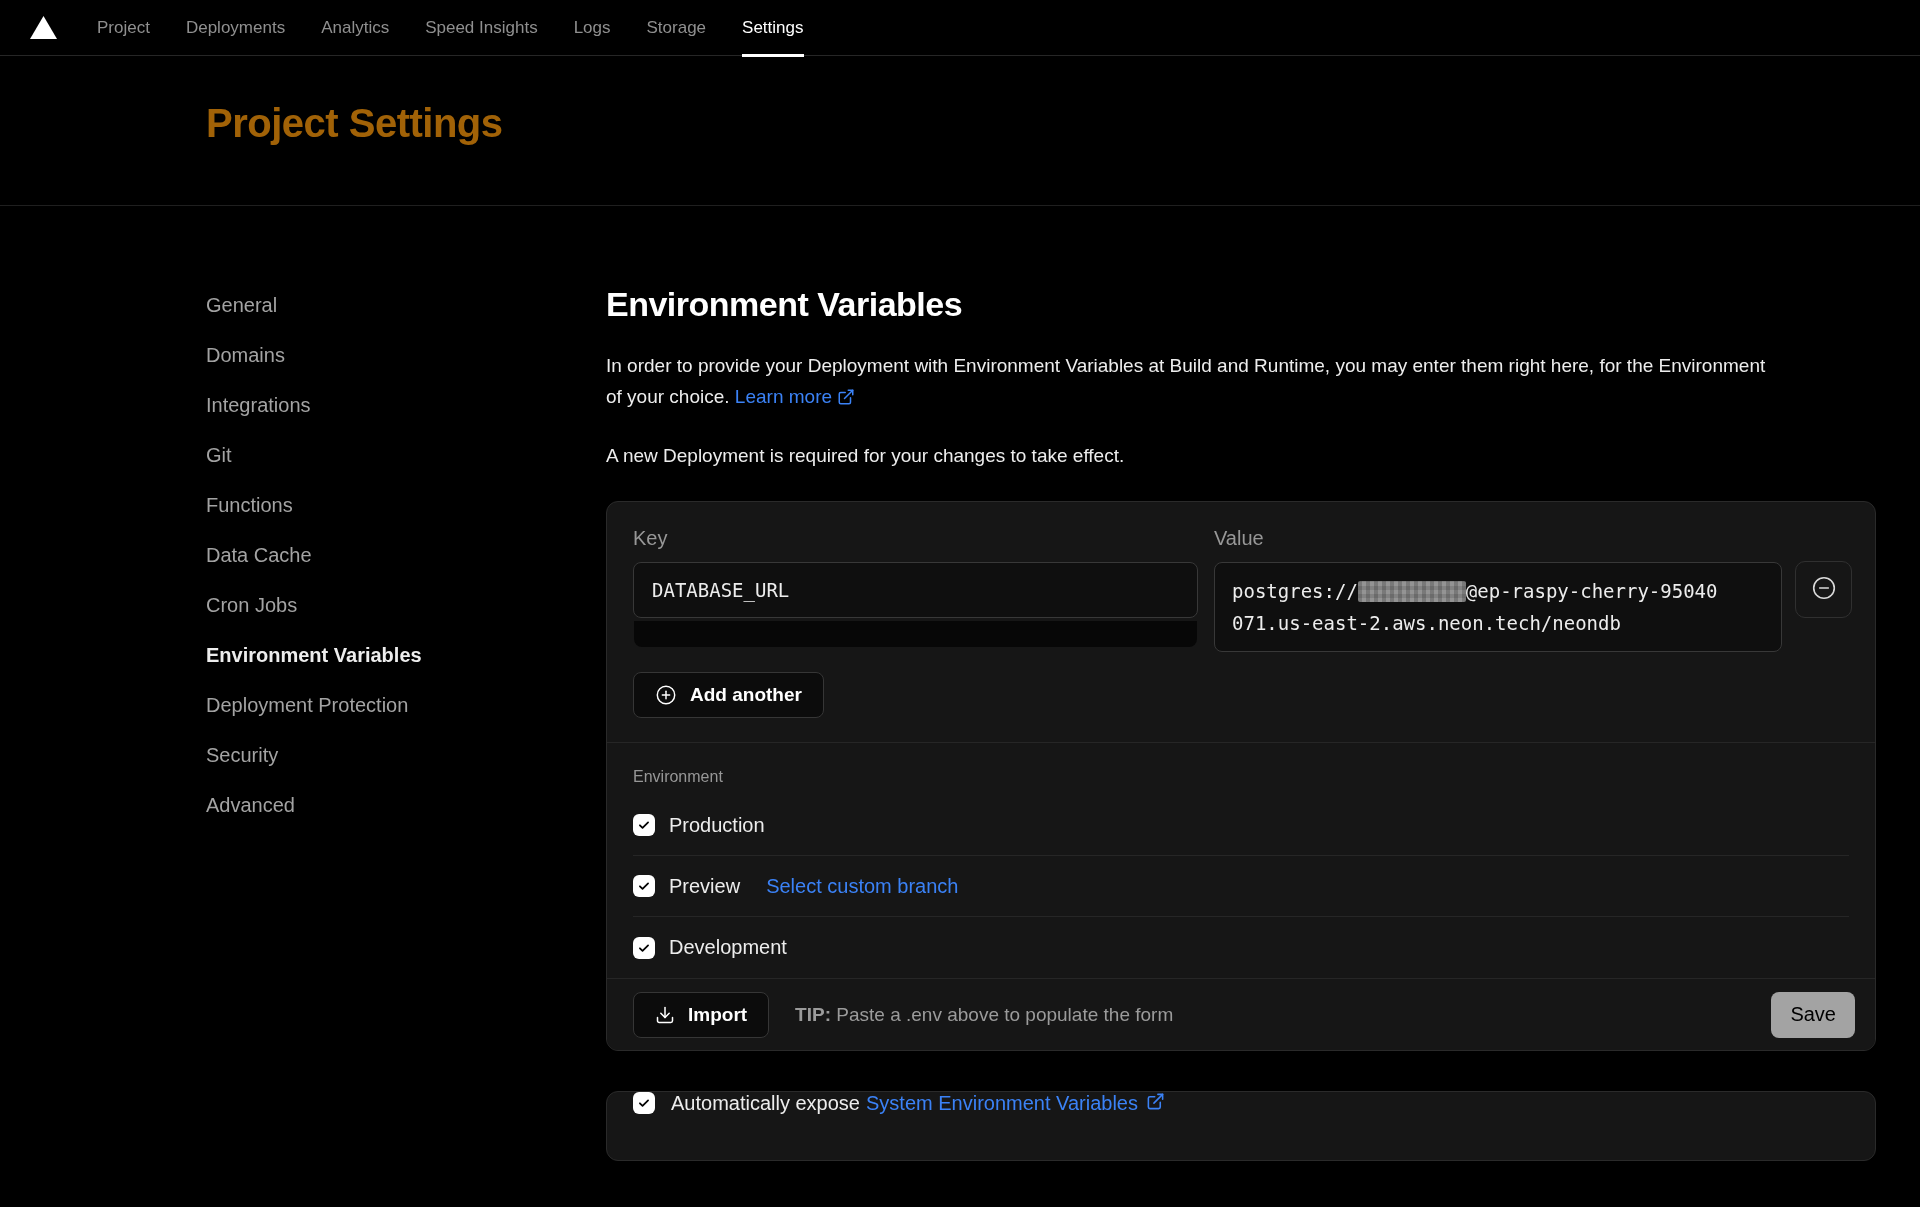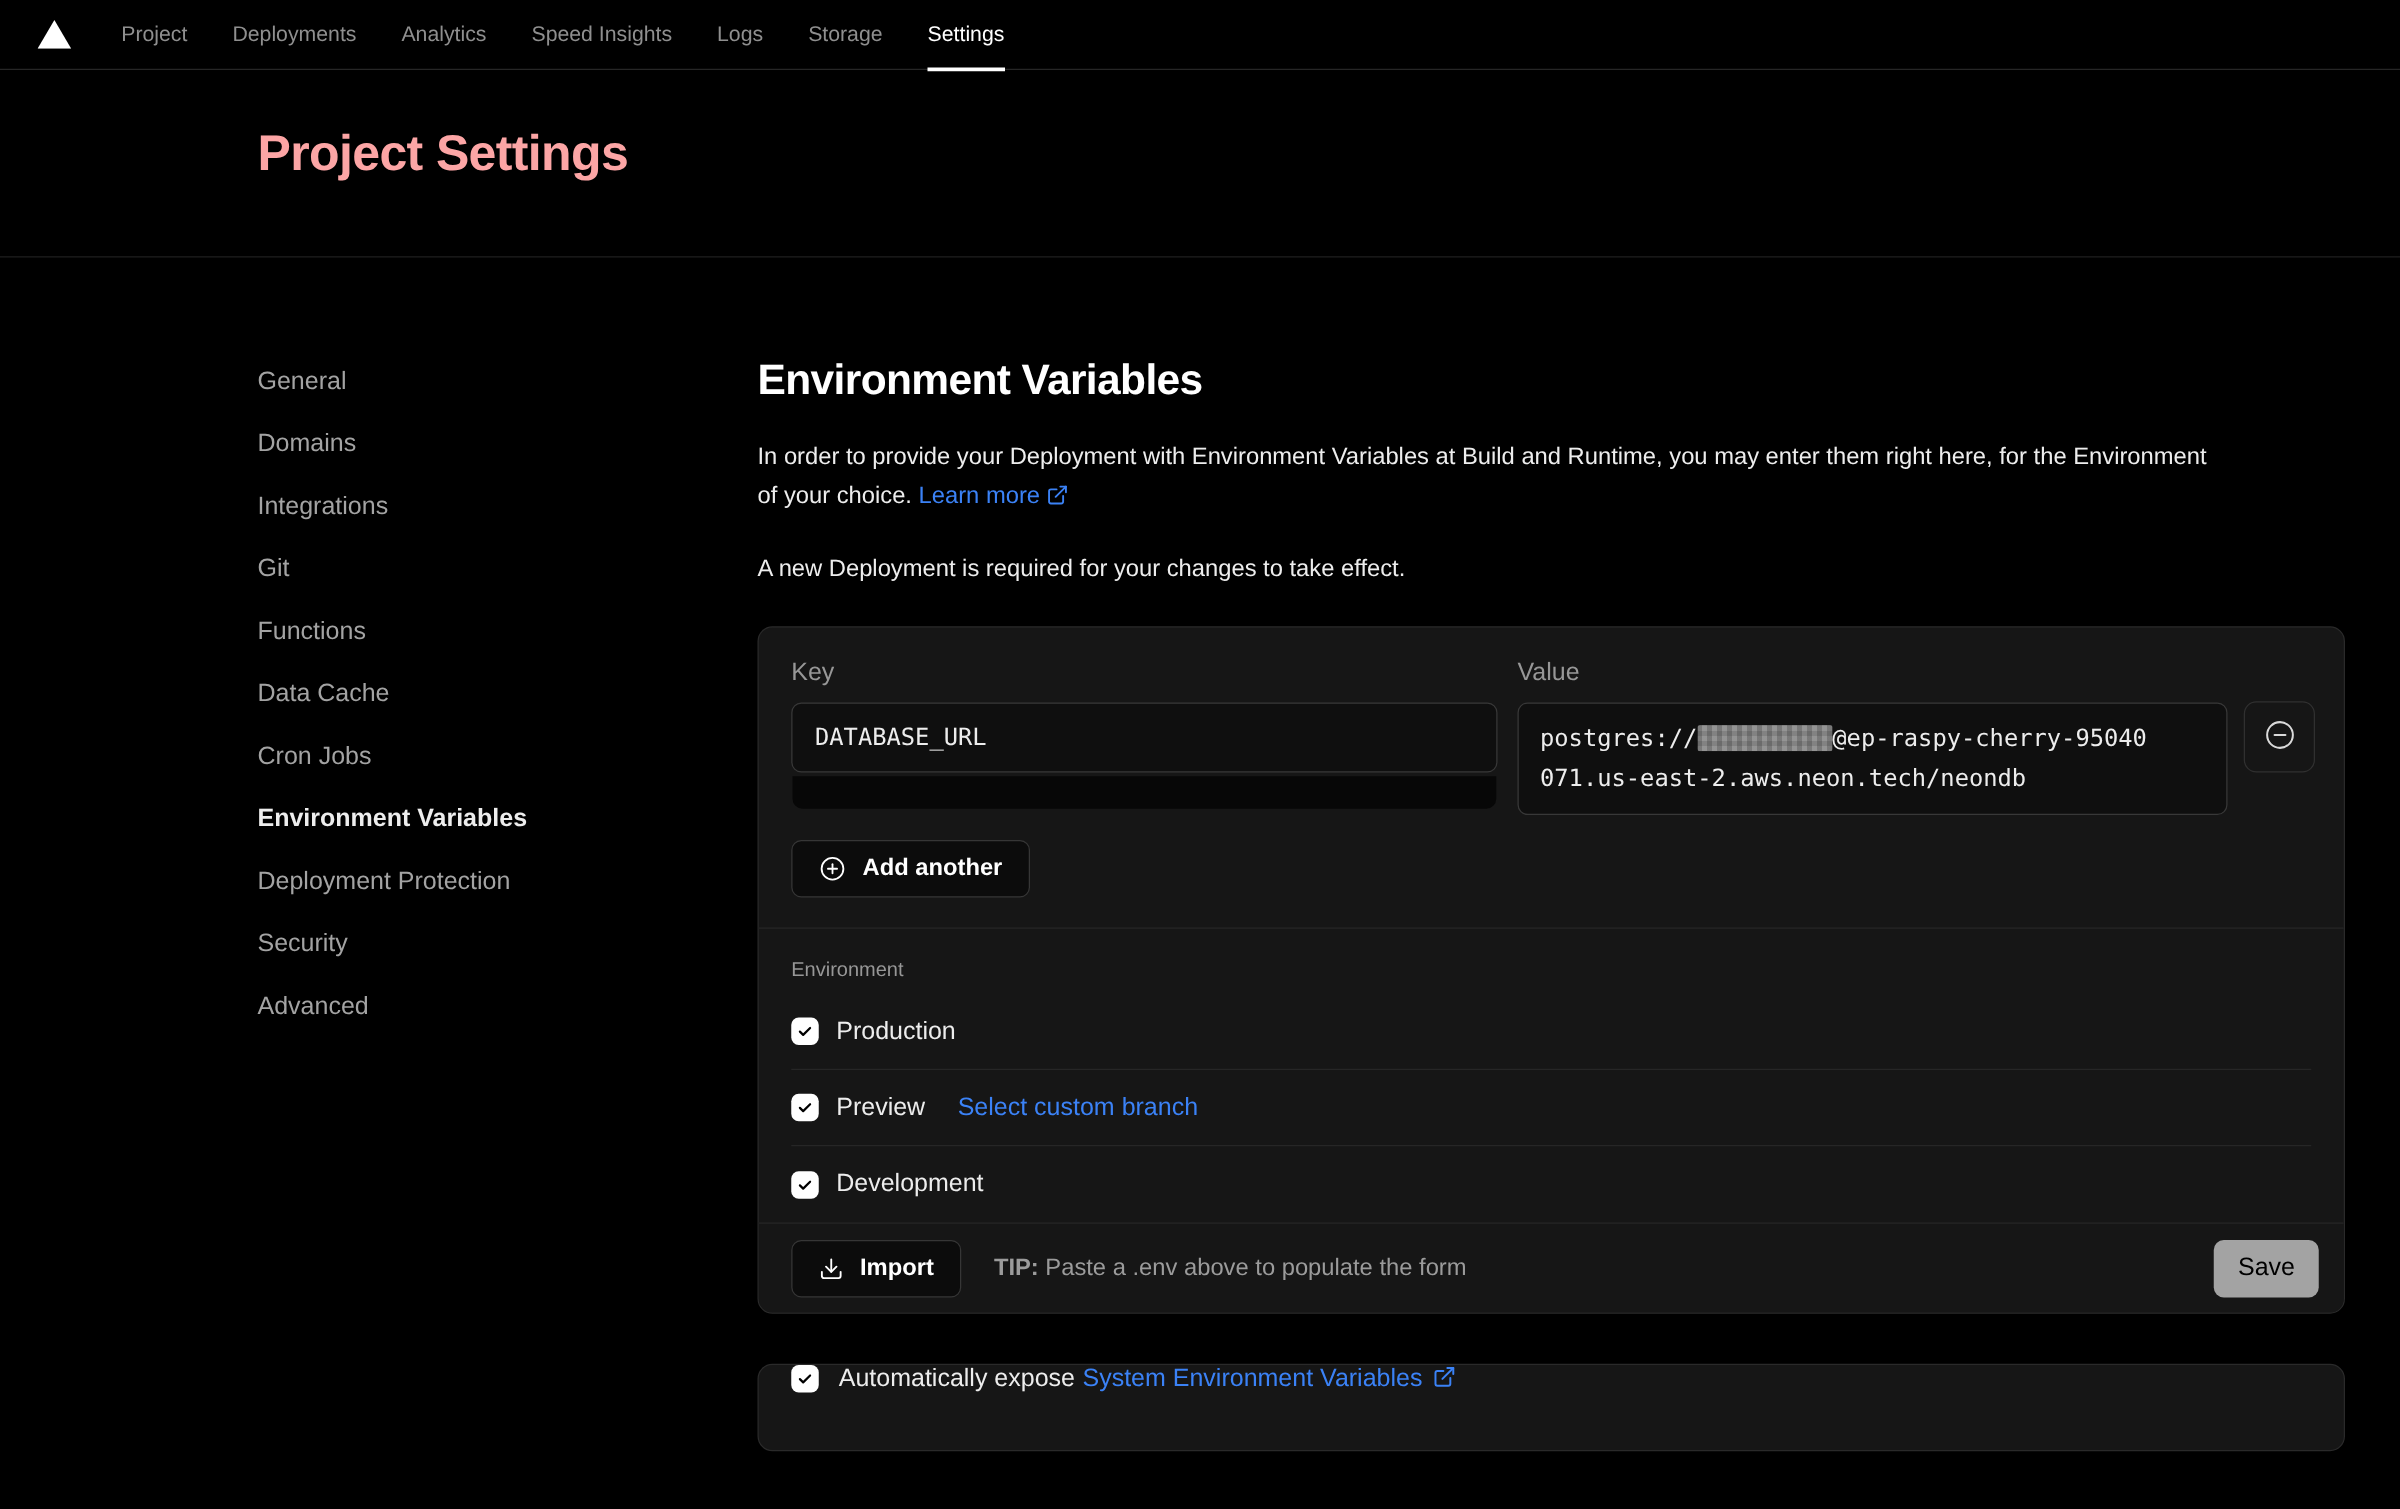--- a/index.html
+++ b/index.html
@@ -12,21 +12,21 @@
   .logo { margin-right:40px; display:flex; align-items:center; }
   .nav-item { position:relative; height:56px; display:flex; align-items:center;
               margin-right:36px; font-size:17px; color:#8f8f8f; cursor:pointer; }
   .nav-item.active { color:#fff; }
   .nav-item.active::after { content:""; position:absolute; left:0; right:0; bottom:-1px;
                             height:3px; background:#fff; }
 
   
   .page-header { height:150px; border-bottom:1px solid #1f1f1f; padding-left:206px;
                  display:flex; align-items:center; }
-  .page-title { font-size:40px; font-weight:600; letter-spacing:-0.5px; color:#fca5a5;
+  .page-title { font-size:40px; font-weight:600; letter-spacing:-0.5px; color:#a16207;
                 margin-bottom:14px; }
 
   
   .content { display:flex; padding:78px 0 0 206px; }
   .sidebar { width:400px; flex-shrink:0; padding-top:7px; }
   .side-item { font-size:20px; color:#a3a3a3; line-height:29px; margin-bottom:21px;
                cursor:pointer; }
   .side-item.active { color:#ededed; font-weight:600; }
 
   .main { width:1270px; }

